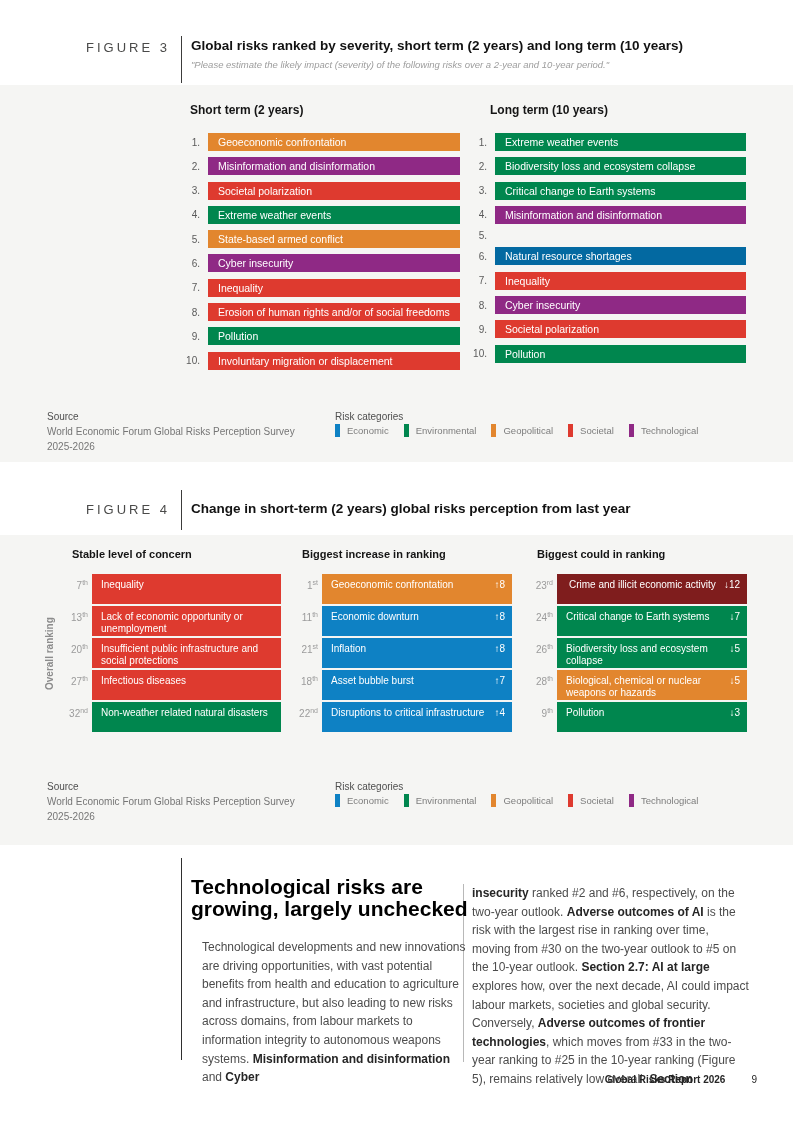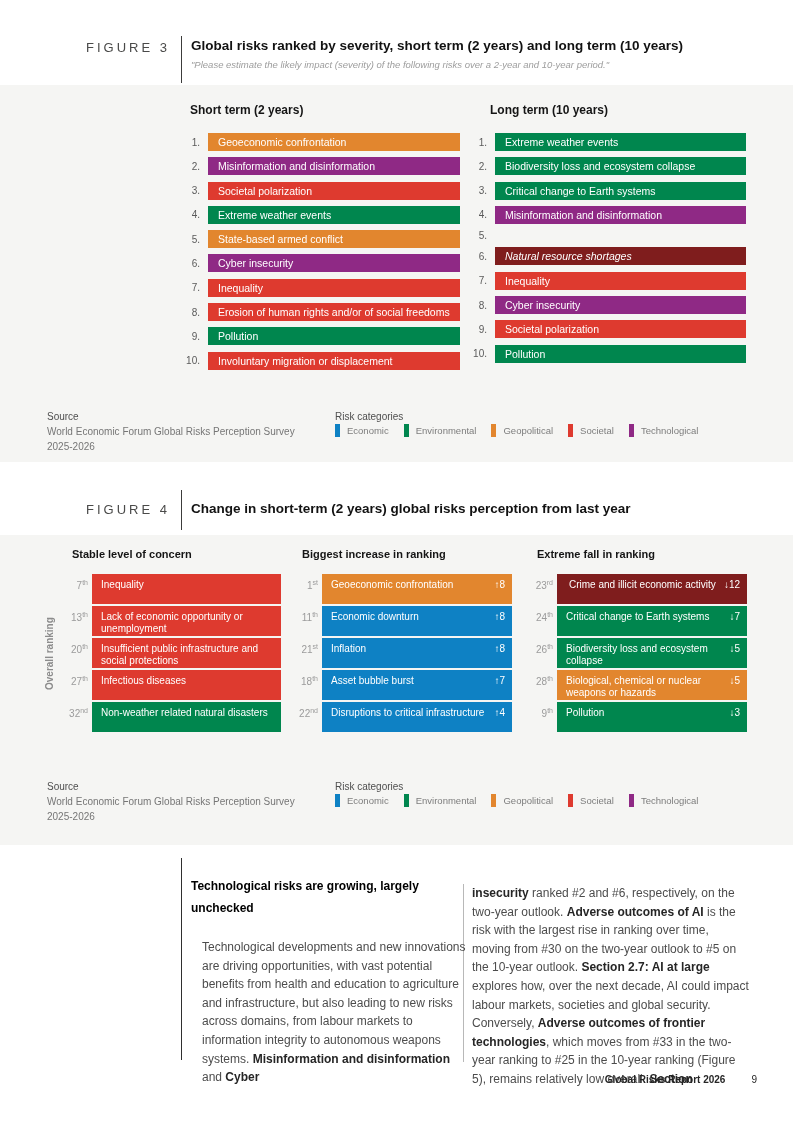--- a/index.html
+++ b/index.html
@@ -60,21 +60,21 @@
   .lg-title{position:absolute;left:335px;font-size:10px;color:#4f4f4f;}
   .lg-row{position:absolute;left:335px;display:flex;align-items:center;}
   .lgitem{display:flex;align-items:center;margin-right:15px;}
   .lgswatch{width:5px;height:13px;margin-right:7px;display:inline-block;}
   .lglabel{font-size:9.5px;color:#7d7d7d;}
 
   
   .body-rule-left{position:absolute;left:181px;top:858px;height:202px;width:1px;background:#2f2f2f;}
   .body-rule-mid{position:absolute;left:463px;top:884px;height:178px;width:1px;background:#b8b8b8;}
   .body-heading{position:absolute;left:191px;top:876px;width:278px;
-                font-size:12px;font-weight:bold;line-height:21.5px;color:#000;}
+                font-size:21px;font-weight:bold;line-height:21.5px;color:#000;}
   .body-col{position:absolute;font-size:12px;line-height:18.6px;color:#4c4c4c;}
   #body-left{left:202px;top:938px;width:268px;}
   #body-right{left:472px;top:884px;width:278px;}
   .bold{font-weight:bold;color:#262626;}
 
   
   .footer{position:absolute;top:1074px;right:36px;display:flex;gap:26px;align-items:baseline;}
   .footer-title{font-size:10px;font-weight:bold;color:#262626;}
   .footer-page{font-size:10px;color:#262626;}
 </style>
@@ -179,21 +179,21 @@
         <span class="f3num">4.</span>
         <div class="f3bar" style="background: rgb(143, 41, 133);">
           <span class="f3label">Misinformation and disinformation</span>
         </div>
       </div>
       <div class="f3row">
         <span class="f3num">5.</span>
       </div>
       <div class="f3row">
         <span class="f3num">6.</span>
-        <div class="f3bar" style="background: #7f1d1d; font-style: italic;">
+        <div class="f3bar" style="background: #0369a1;">
           <span class="f3label">Natural resource shortages</span>
         </div>
       </div>
       <div class="f3row">
         <span class="f3num">7.</span>
         <div class="f3bar" style="background: rgb(222, 58, 47);">
           <span class="f3label">Inequality</span>
         </div>
       </div>
       <div class="f3row">
@@ -242,21 +242,21 @@
         <span class="lglabel">Technological</span>
       </span>
     </div>
 
   <div class="fig-label" style="top:502px;">FIGURE 4</div>
   <div class="fig-divider" style="top:490px;height:40px;"></div>
   <div class="fig-title" style="top:501px;">Change in short-term (2 years) global risks perception from last year</div>
 
   <div class="col-head f4" style="left:72px;top:548px;">Stable level of concern</div>
   <div class="col-head f4" style="left:302px;top:548px;">Biggest increase in ranking</div>
-  <div class="col-head f4" style="left:537px;top:548px;">Extreme fall in ranking</div>
+  <div class="col-head f4" style="left:537px;top:548px;">Biggest could in ranking</div>
 
   <div class="overall-label">Overall ranking</div>
 
   <div class="f4list" id="f4l0">
       <div class="f4row">
         <span class="f4rank">7<sup>th</sup></span>
         <div class="f4bar" style="background: rgb(222, 58, 47);">
           <span class="f4label">Inequality</span>
         </div>
       </div>

